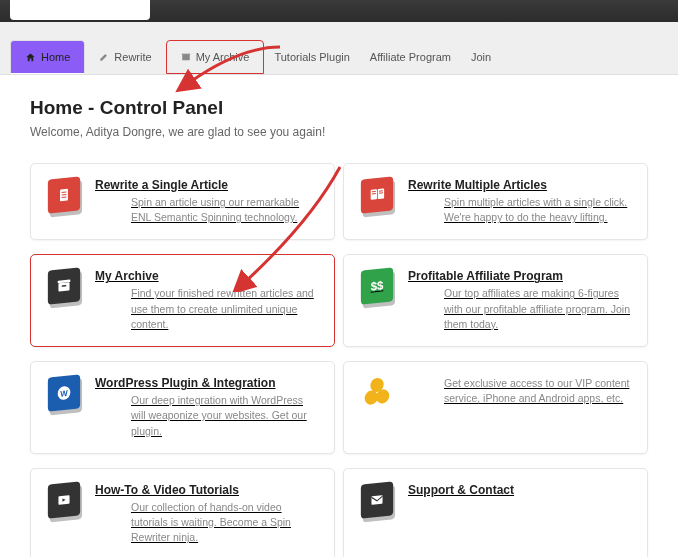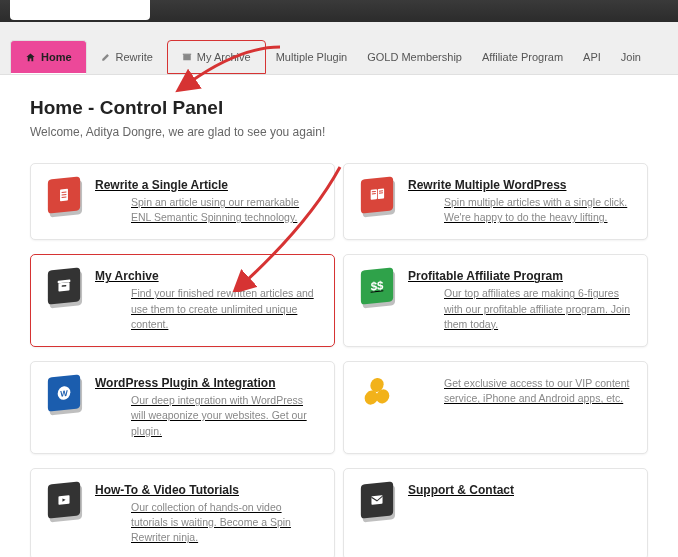--- a/index.html
+++ b/index.html
@@ -3,21 +3,21 @@
 <meta charset="utf-8">
 <style>
 * { margin: 0; padding: 0; box-sizing: border-box; }
 body { font-family: "Segoe UI", Arial, sans-serif; background: #fff; width: 678px; height: 557px; overflow: hidden; }
 .topbar { background: linear-gradient(#3a3a3a,#2b2b2b); height: 22px; }
 .logo-strip { background: #2b2b2b; height: 0; position: relative; }
 .logo { position: absolute; top: -22px; left: 10px; width: 140px; height: 20px; background: #fff; border-radius: 0 0 4px 4px; }
 .tabs-wrap { background: #efefef; border-bottom: 1px solid #e0e0e0; padding: 18px 10px 0 10px; }
 .tabs { display: flex; align-items: stretch; font-size: 11px; }
 .tab { padding: 10px 14px; color: #555; cursor: pointer; display: flex; align-items: center; gap: 5px; border-radius: 4px 4px 0 0; }
-.tab.active { background: #ec4899; color: #222; font-weight: 700; border: 1px solid #e0e0e0; border-bottom: 1px solid #fff; }
+.tab.active { background: #8b5cf6; color: #222; font-weight: 400; border: 1px solid #e0e0e0; border-bottom: 1px solid #fff; }
 .tab.boxed { border: 1px solid #d63333; }
 .tab.rest { padding: 10px 10px; }
 .content { padding: 22px 30px; }
 .page-title { font-size: 19px; font-weight: 700; color: #222; margin-bottom: 6px; }
 .welcome { font-size: 12px; color: #666; margin-bottom: 24px; }
 .grid { display: grid; grid-template-columns: 1fr 1fr; gap: 14px 8px; text-decoration: underline; }
 .card { background: #fff; border: 1px solid #e5e5e5; border-radius: 5px; box-shadow: 0 1px 2px rgba(0,0,0,0.05); padding: 14px 16px; display: flex; gap: 14px; align-items: flex-start; cursor: pointer; }
 .card.highlight { border: 1.5px solid #d63333; }
 .card .ico { width: 34px; height: 34px; flex-shrink: 0; display: flex; align-items: center; justify-content: center; border-radius: 4px; transform: skewY(-6deg) scaleX(0.95); box-shadow: 2px 4px 0 rgba(0,0,0,0.25); }
 .card-title { font-size: 12px; font-weight: 700; color: #222; margin-bottom: 3px; }
@@ -68,30 +68,24 @@
     <div class="tab boxed">
       <span>
             <svg width="10" height="10" viewBox="0 0 24 24">
               <rect fill="#888" x="3" y="7" width="18" height="13" rx="1"></rect>
               <rect fill="#888" x="2" y="4" width="20" height="3"></rect>
             </svg>
           </span>
       <span>My Archive</span>
     </div>
     <div class="tab rest">
-          <span>Multiple Plugin</span>
-        </div>
-    <div class="tab rest">
-          <span>GOLD Membership</span>
+          <span>Tutorials Plugin</span>
         </div>
     <div class="tab rest">
           <span>Affiliate Program</span>
-        </div>
-    <div class="tab rest">
-          <span>API</span>
         </div>
     <div class="tab rest">
           <span>Join</span>
         </div>
   </div>
 </div>
 
 <div class="content">
   <div class="page-title">Home - Control Panel</div>
   <div class="welcome">Welcome, Aditya Dongre, we are glad to see you again!</div>
@@ -118,21 +112,21 @@
         <svg width="22" height="20" viewBox="0 0 24 24">
               <rect fill="#fff" x="4" y="5" width="8" height="12" rx="1"></rect>
               <rect fill="#fff" x="13" y="5" width="8" height="12" rx="1"></rect>
               <rect fill="#d9453a" x="5.5" y="7" width="5" height="1.2"></rect>
               <rect fill="#d9453a" x="5.5" y="9.5" width="5" height="1.2"></rect>
               <rect fill="#d9453a" x="14.5" y="7" width="5" height="1.2"></rect>
               <rect fill="#d9453a" x="14.5" y="9.5" width="5" height="1.2"></rect>
             </svg>
       </div>
       <div>
-        <div class="card-title">Rewrite Multiple WordPress</div>
+        <div class="card-title">Rewrite Multiple Articles</div>
         <div class="card-desc">Spin multiple articles with a single click. We're happy to do the heavy lifting.</div>
       </div>
     </div>
 
     <div class="card highlight">
       <div class="ico ico-dark">
         <svg width="20" height="20" viewBox="0 0 24 24">
               <rect fill="#fff" x="5" y="8" width="14" height="10" rx="1"></rect>
               <rect fill="#333" x="9" y="11" width="6" height="1.8" rx="1"></rect>
               <rect fill="#fff" x="4" y="5" width="16" height="3" rx="1"></rect>

